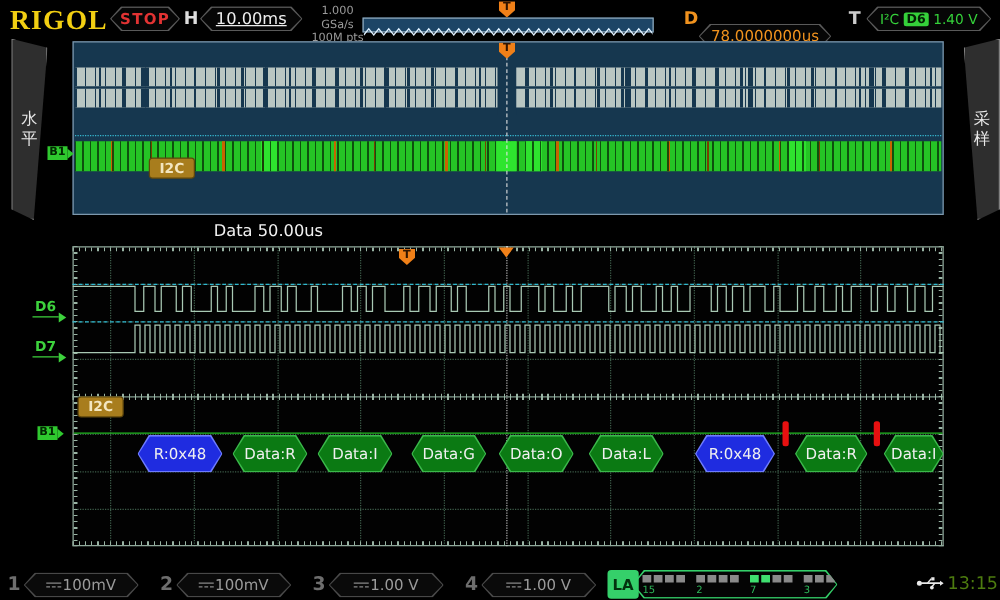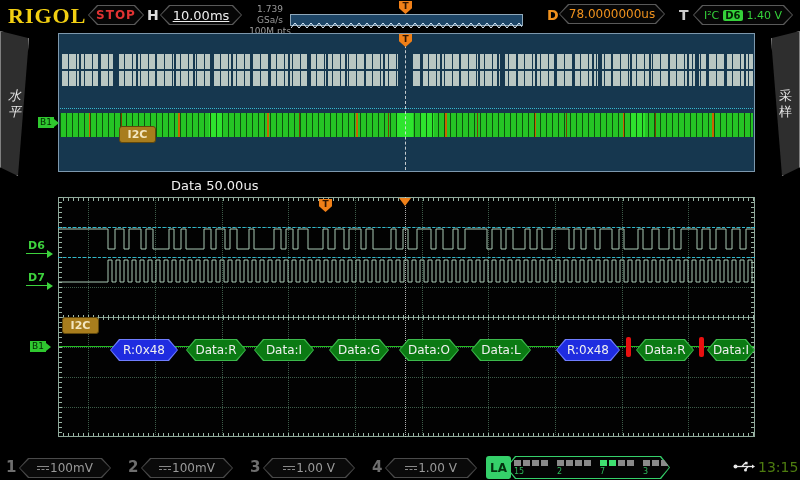--- a/index.html
+++ b/index.html
@@ -24,33 +24,33 @@
   #tb-badge span { color:#eee; font-size:13px;text-decoration:underline; }
   #rate-block { left:243px; top:4px; width:54px; text-align:center;
                 color:#9a9a9a; font-size:9px; line-height:11px; }
   #timeline { left:290px; top:14px; width:233px; height:12px; background:#1d4566;
               border:1px solid #8fa8ba; }
   #tmark-top { left:399px; top:1px; }
   .tmark { position:absolute; width:13px; height:13px; background:#f08018;
            clip-path:polygon(0 0,100% 0,100% 55%,50% 100%,0 55%);
            color:#301500; font-size:9px; font-weight:bold; line-height:11px; text-align:center; }
   #d-label { left:547px; top:7px; color:#f0921e; font-weight:bold; font-size:14px; }
-  #delay-badge { left:559px; top:4px; width:106px; height:20px; }
+  #delay-badge { left:559px; top:19px; width:106px; height:20px; }
   #delay-badge span { color:#f0921e; font-size:12px; }
   #t-label { left:679px; top:7px; color:#ccc; font-weight:bold; font-size:14px; }
   #trig-badge { left:693px; top:5px; width:100px; height:20px; }
   .hexrow { display:flex; align-items:center; gap:4px; }
   #trig-badge .g { color:#35d13a; font-size:11px; }
   #trig-src { background:#35d13a; color:#062; color:#042004; font-size:10px; font-weight:bold;
               padding:0 2px; border-radius:2px; }
 
   
   .side-tab { top:31px; width:29px; height:145px; background:#2e2e2e;
               border:1px solid #808080; display:flex; align-items:center; justify-content:center; }
-  #tab-left  { left:0;  clip-path:polygon(0 0,100% 5%,62% 100%,0 94%);font-style:italic; }
+  #tab-left  { left:9px;  clip-path:polygon(0 0,100% 5%,62% 100%,0 94%); }
   #tab-right { left:771px; clip-path:polygon(0 5%,100% 0,100% 94%,38% 100%); }
   .tab-text { width:15px; color:#e8e8e8; font-size:13px; line-height:16px;
               word-break:break-all; text-align:center; }
 
   
   #upper-win { left:58px; top:33px; width:697px; height:139px;
                background:#16374f; border:1px solid #7d98ad; }
   .ov-trace { position:absolute; left:1px; right:1px; height:15px;
     background-color:#b9c6c2;
     background-image:
@@ -69,21 +69,21 @@
       repeating-linear-gradient(90deg,transparent 0 149px,#2ee22e 149px 163px,transparent 163px 211px);
   }
   #ov-gap { position:absolute; left:339px; top:18px; width:15px; height:40px; background:#16374f; }
   #ov-busblock { position:absolute; left:338px; top:79px; width:16px; height:24px; background:#2ee52e; }
   #ov-trigline { position:absolute; left:346px; top:1px; bottom:1px; border-left:1px dashed #e5e5e5; opacity:.85; }
   #tmark-upper { left:399px; top:34px; }
   .gold-badge { position:absolute; background:#a87d1d; border:1px solid #5f470c; border-radius:3px;
                 color:#f3e6c0; font-size:11px; font-weight:bold; text-align:center; }
   #i2c-upper { left:60px; top:92px; width:37px; height:17px; line-height:15px; }
   .b1-chip { position:absolute; width:16px; height:11px; background:#2fc82f; color:#042;
-             color:#032803; font-size:9px; font-weight:normal; line-height:11px; text-align:center; }
+             color:#032803; font-size:9px; font-weight:bold; line-height:11px; text-align:center; }
   .b1-chip::after { content:""; position:absolute; right:-5px; top:2px;
              border-left:5px solid #2fc82f; border-top:4px solid transparent; border-bottom:4px solid transparent; }
   #b1-upper { left:38px; top:117px; }
 
   
   #zoom-label { left:171px; top:178px; color:#f0f0f0; font-size:13px; }
 
   
   #lower-win { left:58px; top:197px; width:697px; height:240px; background:#020202; }
   .ruler-h { position:absolute; left:0; width:100%; height:4px;
@@ -109,21 +109,21 @@
   .dlabel { position:absolute; color:#3dd23d; font-size:11px; font-weight:bold;
             border-bottom:1px solid #3dd23d; padding:0 2px 1px 2px; }
   .dlabel::after { content:""; position:absolute; right:-6px; bottom:-5px;
             border-left:6px solid #3dd23d; border-top:4px solid transparent; border-bottom:4px solid transparent; }
   #d6-label { left:26px; top:239px; }
   #d7-label { left:26px; top:271px; }
   #i2c-lower { left:62px; top:317px; width:37px; height:17px; line-height:15px; }
   #b1-lower { left:30px; top:341px; }
   #bus-line { left:59px; top:346px; width:695px; height:1px; background:#22bb22; }
   #decode-row { position:absolute; left:58px; top:336px; width:697px; height:22px; }
-  .frame { position:absolute; top:3px; height:22px; display:flex; align-items:center; justify-content:center;
+  .frame { position:absolute; top:12px; height:30px; display:flex; align-items:center; justify-content:center;
     clip-path:polygon(9px 0,calc(100% - 9px) 0,100% 50%,calc(100% - 9px) 100%,9px 100%,0 50%); }
   .frame-in { position:absolute; inset:1px;
     clip-path:polygon(9px 0,calc(100% - 9px) 0,100% 50%,calc(100% - 9px) 100%,9px 100%,0 50%); }
   .frame.address { background:#6f7dff; } .frame.address .frame-in { background:#1f2ce0; }
   .frame.data { background:#3cb94c; } .frame.data .frame-in { background:#0b7a13; }
   .frame-txt { position:relative; z-index:1; color:#f0f0f0; font-size:12px; }
   .errmark { position:absolute; top:1px; width:5px; height:20px; background:#e81010; border-radius:2px; }
 
   
   .ch-num { position:absolute; top:458px; color:#6e6e6e; font-size:15px; font-weight:bold; }
@@ -155,21 +155,21 @@
 </div>
 
 <div class="abs" id="h-label">H</div>
 
 <div class="hex" id="tb-badge">
   <div class="hex-in"></div>
     <span>10.00ms</span>
 </div>
 
 <div class="abs" id="rate-block">
-  <div>1.739 GSa/s</div>
+  <div>1.000 GSa/s</div>
   <div>100M pts</div>
 </div>
 
 <div class="abs" id="timeline">
   <svg id="zigzag" width="231" height="10">
       <path d="M0 8 L4 3 L8 8 L12 3 L16 8 L20 3 L24 8 L28 3 L32 8 L36 3 L40 8 L44 3 L48 8 L52 3 L56 8 L60 3 L64 8 L68 3 L72 8 L76 3 L80 8 L84 3 L88 8 L92 3 L96 8 L100 3 L104 8 L108 3 L112 8 L116 3 L120 8 L124 3 L128 8 L132 3 L136 8 L140 3 L144 8 L148 3 L152 8 L156 3 L160 8 L164 3 L168 8 L172 3 L176 8 L180 3 L184 8 L188 3 L192 8 L196 3 L200 8 L204 3 L208 8 L212 3 L216 8 L220 3 L224 8 L228 3 L232 8" fill="none" stroke="#dff0ff" stroke-width="1"></path>
     </svg>
 </div>
 <div class="tmark" id="tmark-top">T</div>
 

